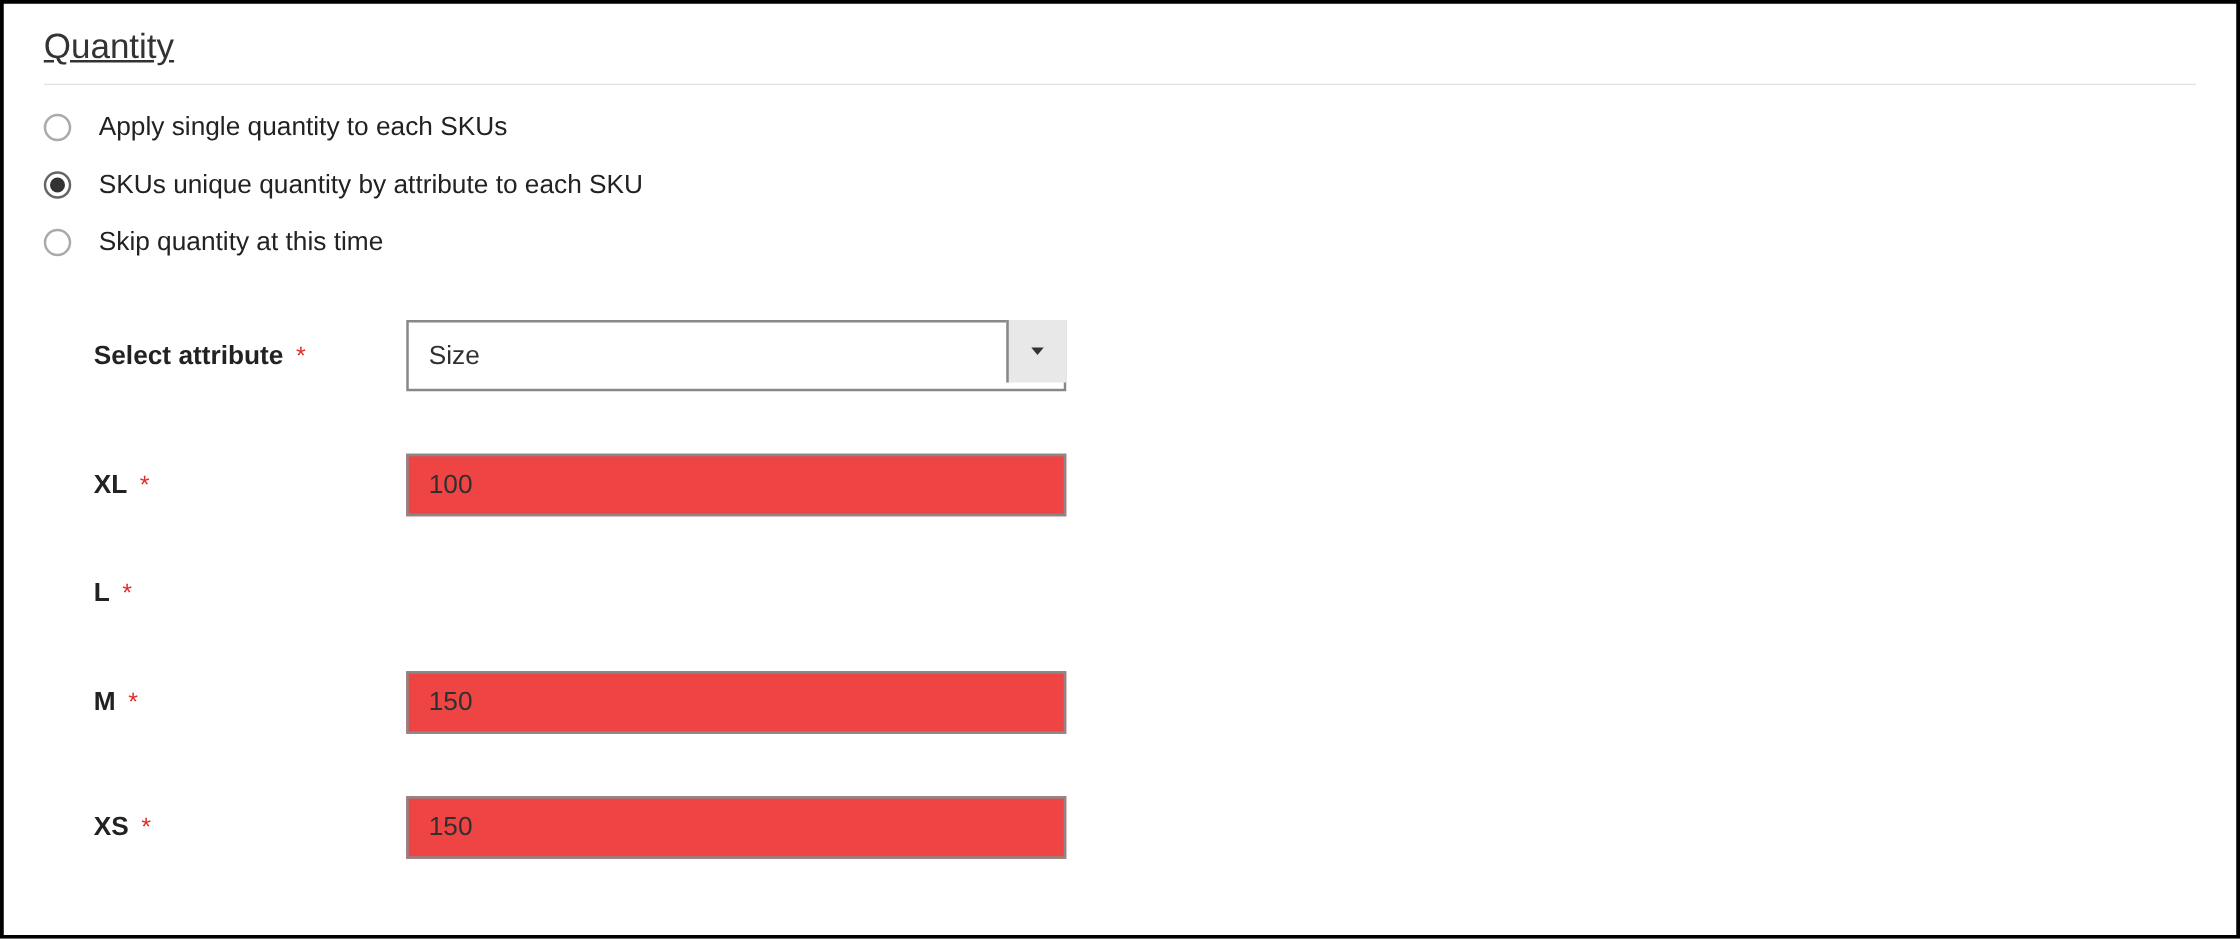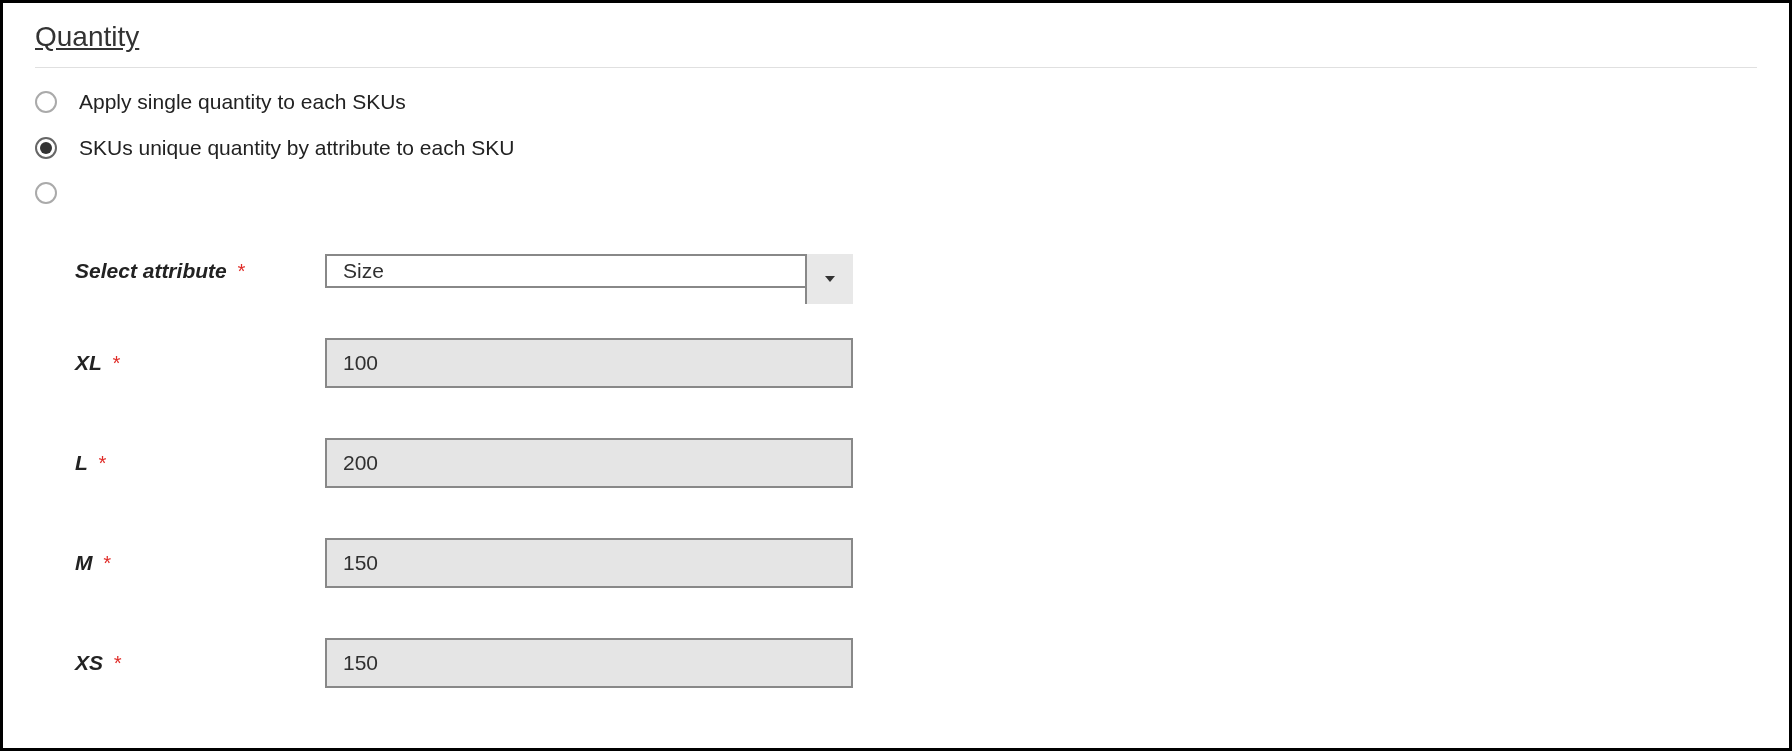--- a/index.html
+++ b/index.html
@@ -76,34 +76,33 @@
       margin-bottom: 50px;
     }
     .form-label {
       width: 250px;
       font-size: 21px;
       font-weight: 600;
       color: #222;
       display: flex;
       align-items: baseline;
       gap: 10px;
-      font-style: italic;
     }
     .required {
       color: #e02b27;
       font-size: 20px;
       font-weight: 400;
     }
     .select-wrapper {
       position: relative;
       width: 528px;
     }
     .select-field {
       width: 100%;
-      height: 34px;
+      height: 57px;
       border: 2px solid #888;
       padding: 0 50px 0 16px;
       font-size: 21px;
       color: #303030;
       background: #fff;
       appearance: none;
       -webkit-appearance: none;
       cursor: pointer;
       display: flex;
       align-items: center;
@@ -126,40 +125,41 @@
       width: 14px;
       height: 10px;
     }
     .text-input {
       width: 528px;
       height: 50px;
       border: 2px solid #888;
       padding: 0 16px;
       font-size: 21px;
       color: #303030;
-      background: #e5e5e5;
+      background: #ef4444;
     }
   </style>
 </head>
 <body>
 
 <div class="container">
   <h2 class="section-title">Quantity</h2>
 
   <div class="radio-group">
     <div class="radio-option">
       <span class="radio"></span>
       <span class="radio-label">Apply single quantity to each SKUs</span>
     </div>
     <div class="radio-option">
       <span class="radio selected"></span>
       <span class="radio-label">SKUs unique quantity by attribute to each SKU</span>
     </div>
     <div class="radio-option">
       <span class="radio"></span>
+      <span class="radio-label">Skip quantity at this time</span>
     </div>
   </div>
 
   <div class="form-area">
 
     <div class="form-row">
       <div class="form-label">
         <span>Select attribute</span>
         <span class="required">*</span>
       </div>
@@ -179,21 +179,20 @@
         <span class="required">*</span>
       </div>
       <input type="text" class="text-input" value="100" style="">
     </div>
 
     <div class="form-row">
       <div class="form-label">
         <span>L</span>
         <span class="required">*</span>
       </div>
-      <input type="text" class="text-input" value="200" style="">
     </div>
 
     <div class="form-row">
       <div class="form-label">
         <span>M</span>
         <span class="required">*</span>
       </div>
       <input type="text" class="text-input" value="150" style="">
     </div>
 

